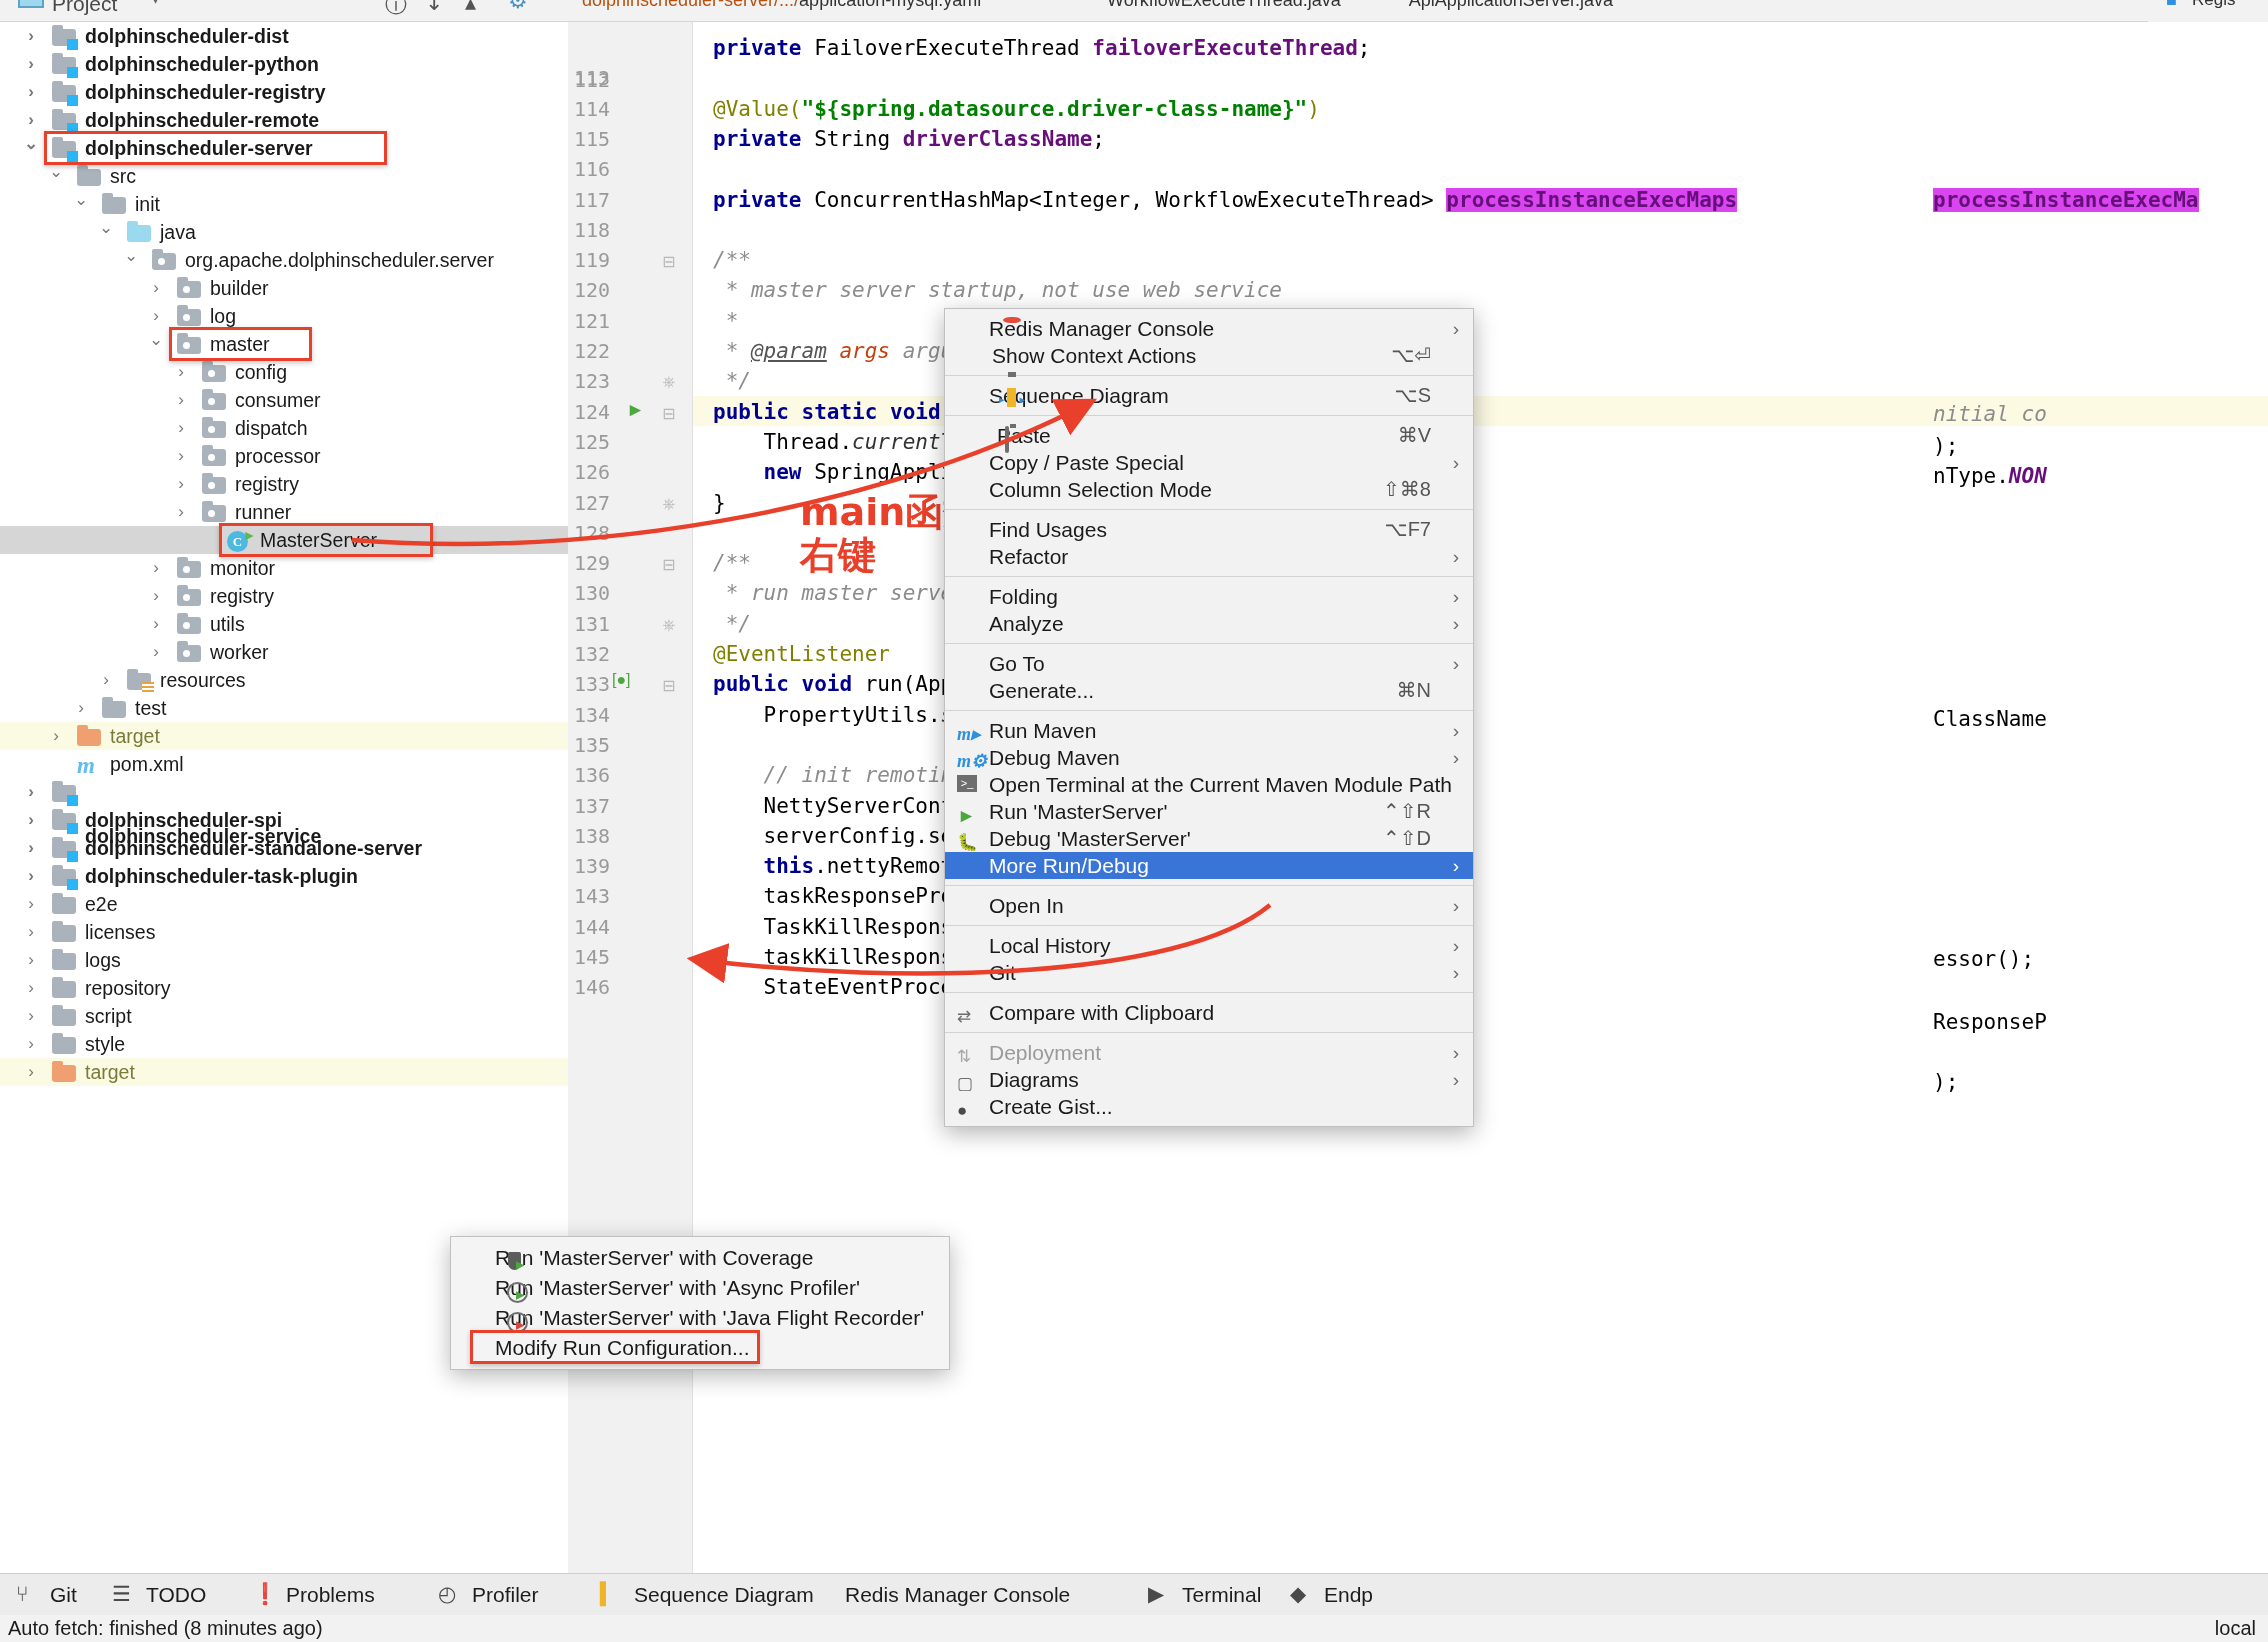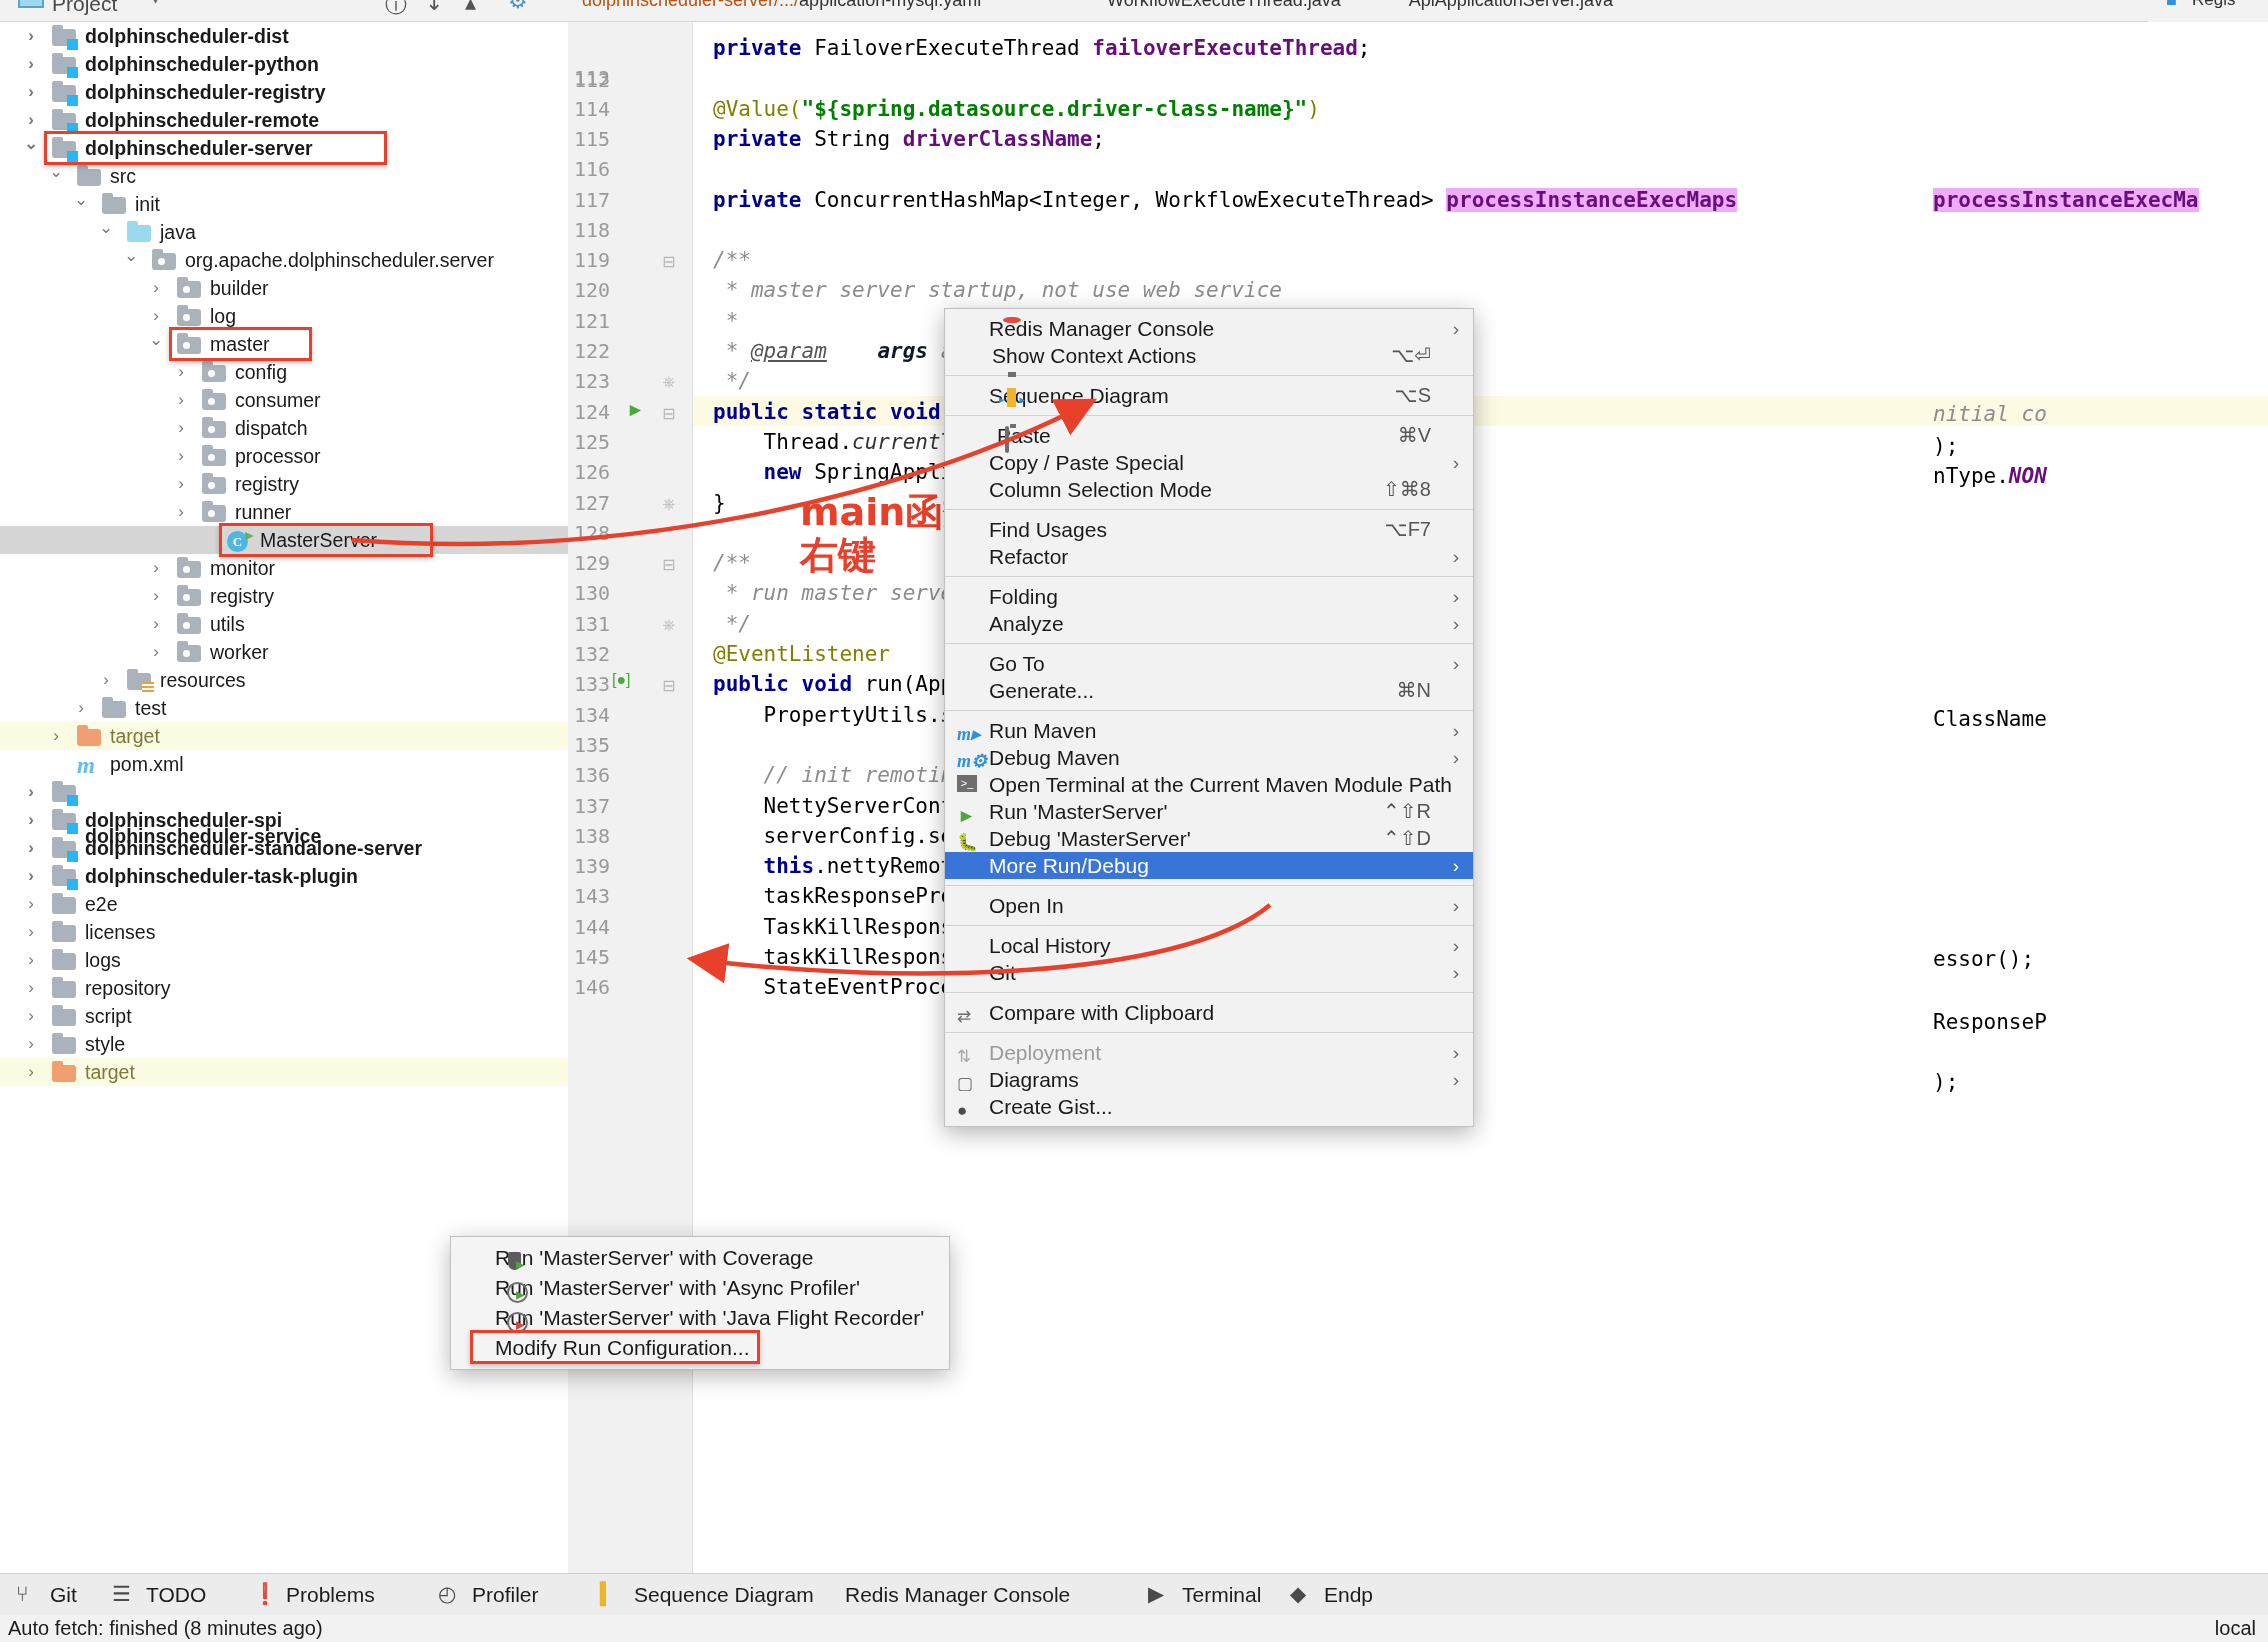--- a/index.html
+++ b/index.html
@@ -119,26 +119,26 @@
     overflow:hidden;
     font-family:"DejaVu Sans Mono", monospace; font-size:21px;
   }
   .cline { position:absolute; white-space:pre; left:20px; }
   .hl-line { position:absolute; left:0; width:1575px; height:30px; background:#fcfae3; }
   .kw { color:#00008f; font-weight:bold; }
   .fld { color:#660e7a; font-weight:bold; }
   .ann { color:#808000; }
   .str { color:#008000; font-weight:bold; }
   .cmt { color:#8c8c8c; font-style:italic; }
-  .cmt-b { color:#0f172a; font-style:italic; font-weight:bold;padding-left:38px; }
+  .cmt-b { color:#c2410c; font-style:italic; font-weight:normal; }
   .cmt-u { color:#555; font-style:italic; text-decoration:underline; }
   .stat { color:#333; font-style:italic; }
   .plain { color:#000; }
   .hl-box { background:#e8e8ff; }
-  .hl-yellow { background:#f0abfc; color:#660e7a; font-weight:bold; }
+  .hl-yellow { background:#d946ef; color:#660e7a; font-weight:bold; }
 
   
   .anno-cn {
     position:absolute; color:#e8402a; font-weight:bold; font-size:38px;
     font-family:"DejaVu Sans", sans-serif; white-space:nowrap;
   }
 
   
   .ctx {
     position:absolute; left:944px; top:308px; width:530px;

